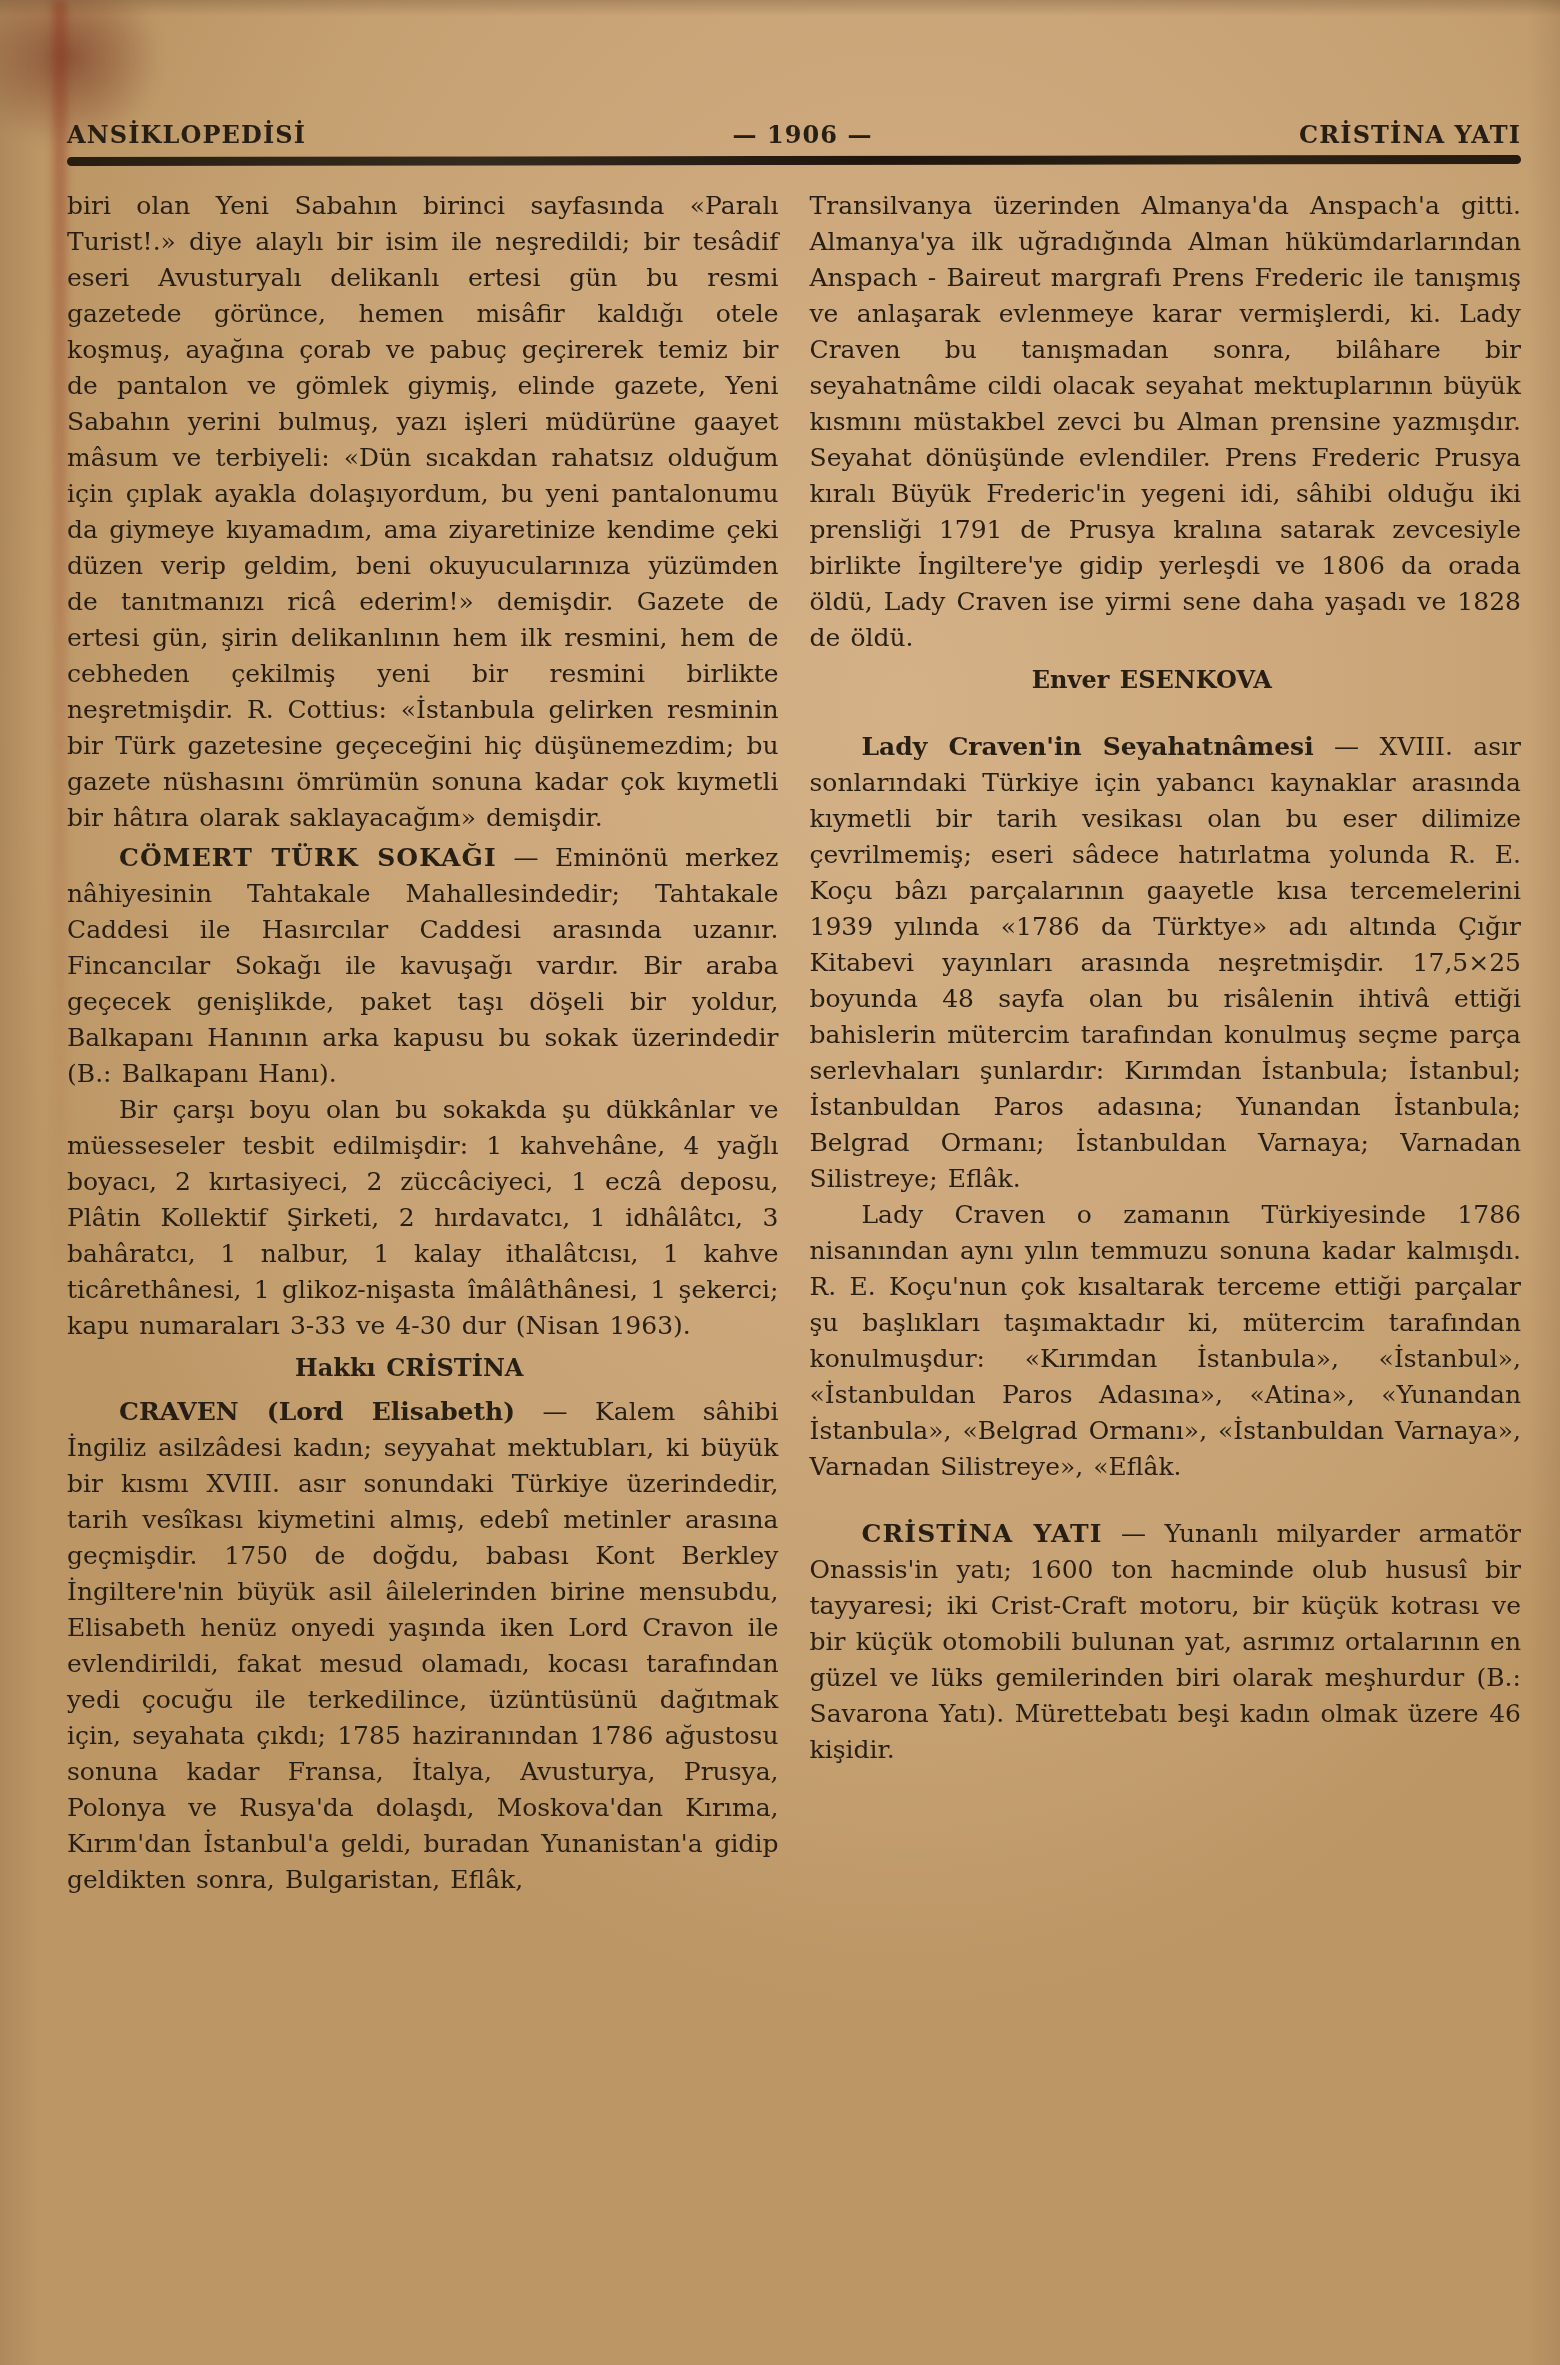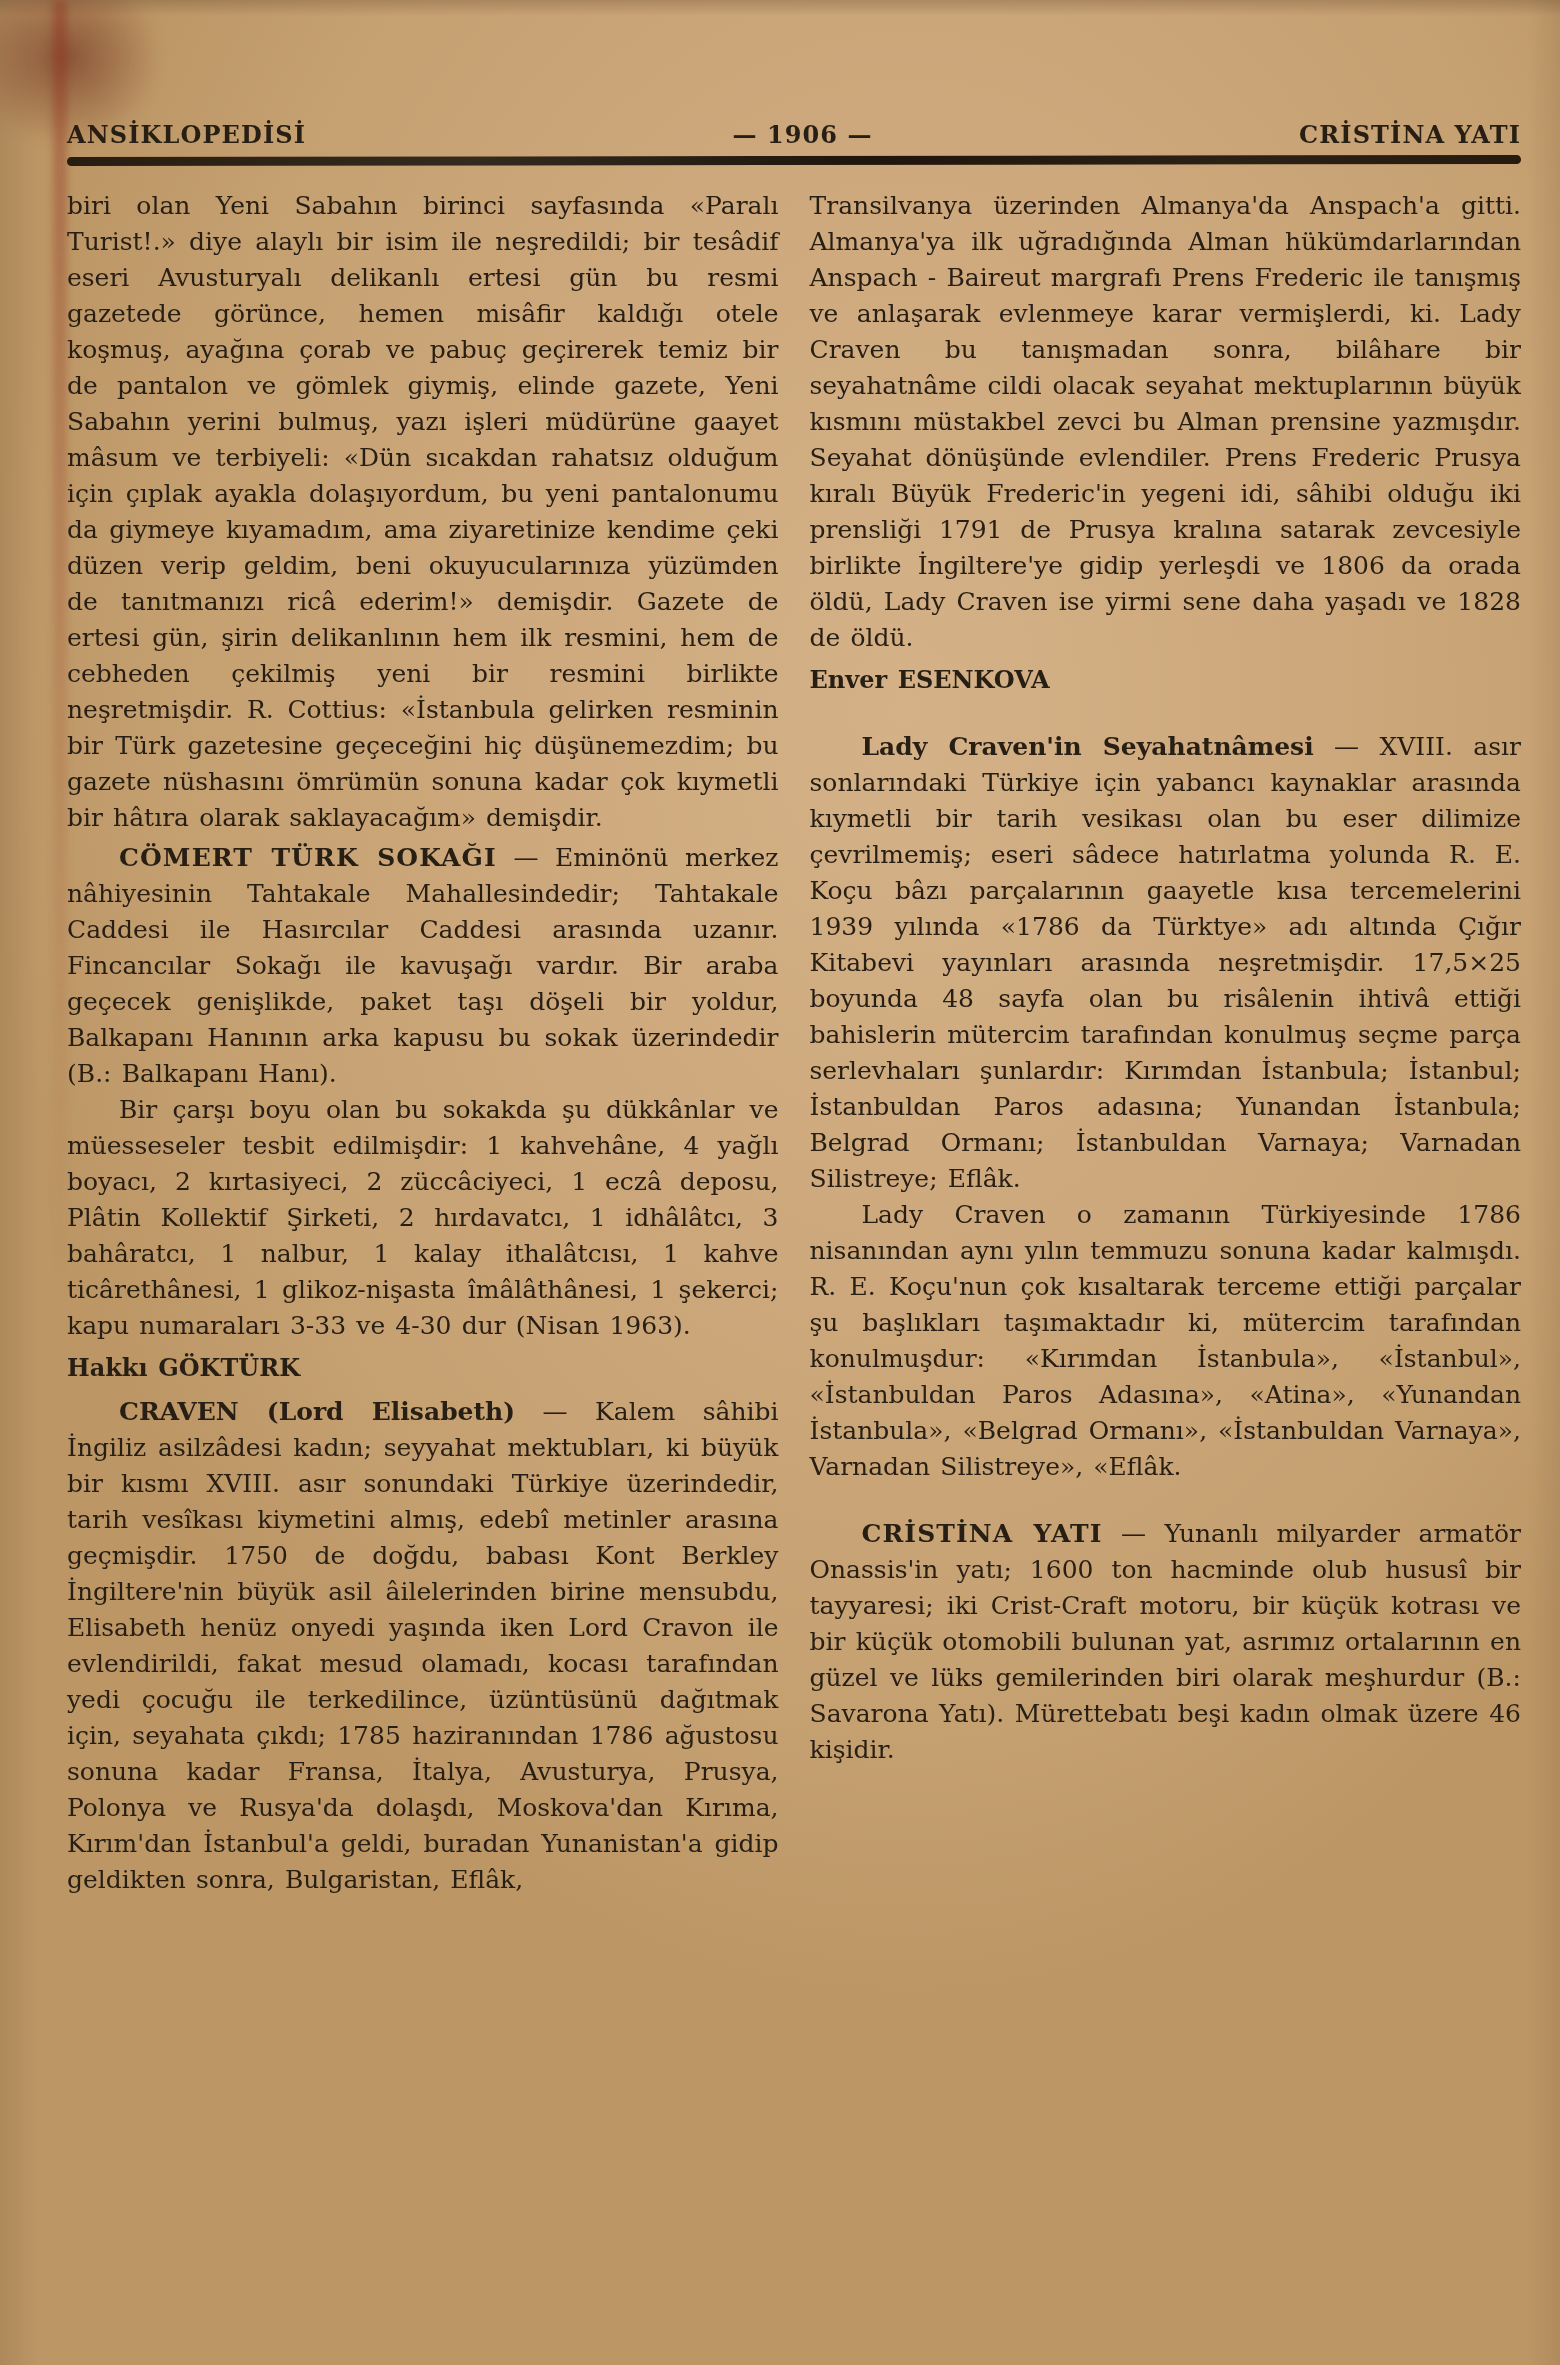--- a/index.html
+++ b/index.html
@@ -61,21 +61,21 @@
     word-spacing: 2.2px;
   }
   .col { flex: 1; min-width: 0; }
   .para { margin: 0; text-indent: 52px; }
   .noindent { text-indent: 0; }
   .entry { margin-top: 4.3px; }
   .entry-heading { font-weight: bold; }
   .wide { letter-spacing: 1.1px; }
   .sig {
     margin: 5.4px 27px 8.6px 0;
-    text-align: left;
+    text-align: center;
     font-weight: bold;
     font-size: 24px;
     text-indent: 0;
   }
   .gap-lg { margin-top: 31px; }
   .gap-sm { margin-top: 8.6px; }
 </style>
 </head>
 <body>
 
@@ -97,21 +97,21 @@
       <p class="para noindent">biri olan Yeni Sabahın birinci sayfasında «Paralı Turist!.» diye alaylı bir isim ile neşredildi; bir tesâdif eseri Avusturyalı delikanlı ertesi gün bu resmi gazetede görünce, hemen misâfir kaldığı otele koşmuş, ayağına çorab ve pabuç geçirerek temiz bir de pantalon ve gömlek giymiş, elinde gazete, Yeni Sabahın yerini bulmuş, yazı işleri müdürüne gaayet mâsum ve terbiyeli: «Dün sıcakdan rahatsız olduğum için çıplak ayakla dolaşıyordum, bu yeni pantalonumu da giymeye kıyamadım, ama ziyaretinize kendime çeki düzen verip geldim, beni okuyucularınıza yüzümden de tanıtmanızı ricâ ederim!» demişdir. Gazete de ertesi gün, şirin delikanlının hem ilk resmini, hem de cebheden çekilmiş yeni bir resmini birlikte neşretmişdir. R. Cottius: «İstanbula gelirken resminin bir Türk gazetesine geçeceğini hiç düşünemezdim; bu gazete nüshasını ömrümün sonuna kadar çok kıymetli bir hâtıra olarak saklayacağım» demişdir.</p>
 
 
       <p class="para entry">
         <span class="entry-heading wide">CÖMERT TÜRK SOKAĞI</span>
         <span>— Eminönü merkez nâhiyesinin Tahtakale Mahallesindedir; Tahtakale Caddesi ile Hasırcılar Caddesi arasında uzanır. Fincancılar Sokağı ile kavuşağı vardır. Bir araba geçecek genişlikde, paket taşı döşeli bir yoldur, Balkapanı Hanının arka kapusu bu sokak üzerindedir (B.: Balkapanı Hanı).</span>
       </p>
 
       <p class="para">Bir çarşı boyu olan bu sokakda şu dükkânlar ve müesseseler tesbit edilmişdir: 1 kahvehâne, 4 yağlı boyacı, 2 kırtasiyeci, 2 züccâciyeci, 1 eczâ deposu, Plâtin Kollektif Şirketi, 2 hırdavatcı, 1 idhâlâtcı, 3 bahâratcı, 1 nalbur, 1 kalay ithalâtcısı, 1 kahve ticârethânesi, 1 glikoz-nişasta îmâlâthânesi, 1 şekerci; kapu numaraları 3-33 ve 4-30 dur (Nisan 1963).</p>
 
-      <p class="sig">Hakkı GÖKTÜRK</p>
+      <p class="sig">Hakkı CRİSTİNA</p>
 
       <p class="para entry">
         <span class="entry-heading">CRAVEN (Lord Elisabeth)</span>
         <span>— Kalem sâhibi İngiliz asilzâdesi kadın; seyyahat mektubları, ki büyük bir kısmı XVIII. asır sonundaki Türkiye üzerindedir, tarih vesîkası kiymetini almış, edebî metinler arasına geçmişdir. 1750 de doğdu, babası Kont Berkley İngiltere'nin büyük asil âilelerinden birine mensubdu, Elisabeth henüz onyedi yaşında iken Lord Cravon ile evlendirildi, fakat mesud olamadı, kocası tarafından yedi çocuğu ile terkedilince, üzüntüsünü dağıtmak için, seyahata çıkdı; 1785 haziranından 1786 ağustosu sonuna kadar Fransa, İtalya, Avusturya, Prusya, Polonya ve Rusya'da dolaşdı, Moskova'dan Kırıma, Kırım'dan İstanbul'a geldi, buradan Yunanistan'a gidip geldikten sonra, Bulgaristan, Eflâk,</span>
       </p>
     </section>
 
     <section class="col">
       <p class="para noindent">Transilvanya üzerinden Almanya'da Anspach'a gitti. Almanya'ya ilk uğradığında Alman hükümdarlarından Anspach - Baireut margrafı Prens Frederic ile tanışmış ve anlaşarak evlenmeye karar vermişlerdi, ki. Lady Craven bu tanışmadan sonra, bilâhare bir seyahatnâme cildi olacak seyahat mektuplarının büyük kısmını müstakbel zevci bu Alman prensine yazmışdır. Seyahat dönüşünde evlendiler. Prens Frederic Prusya kıralı Büyük Frederic'in yegeni idi, sâhibi olduğu iki prensliği 1791 de Prusya kralına satarak zevcesiyle birlikte İngiltere'ye gidip yerleşdi ve 1806 da orada öldü, Lady Craven ise yirmi sene daha yaşadı ve 1828 de öldü.</p>
 

